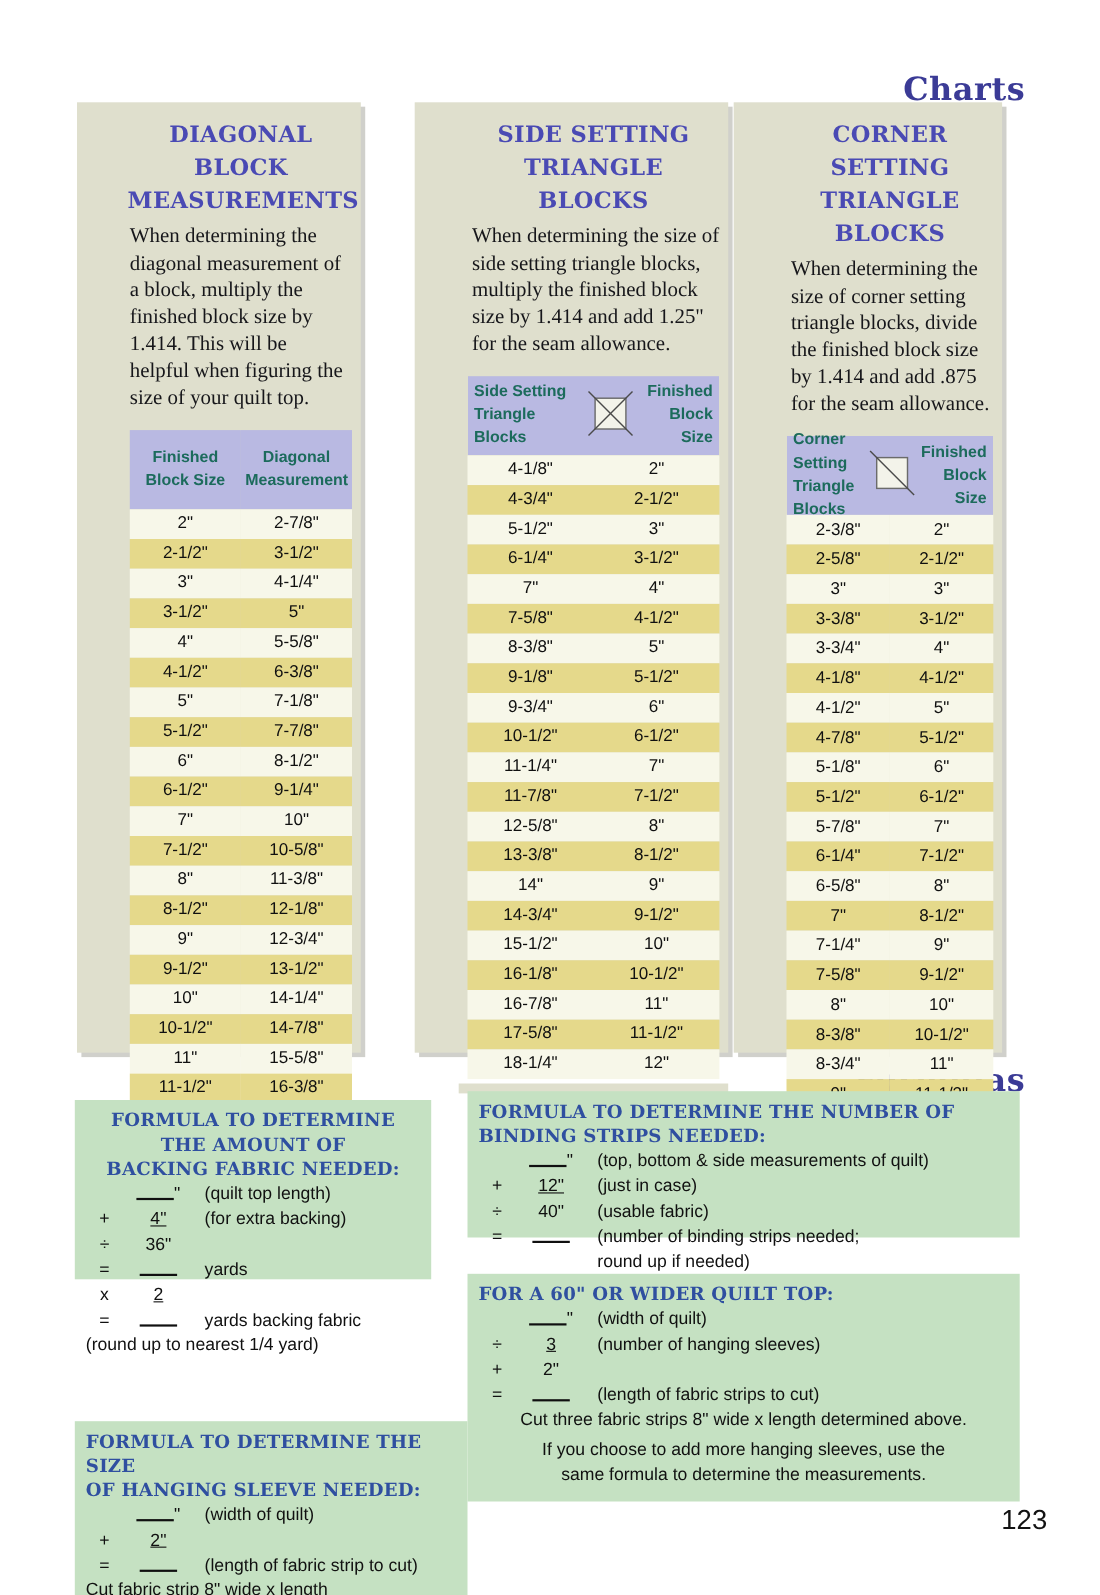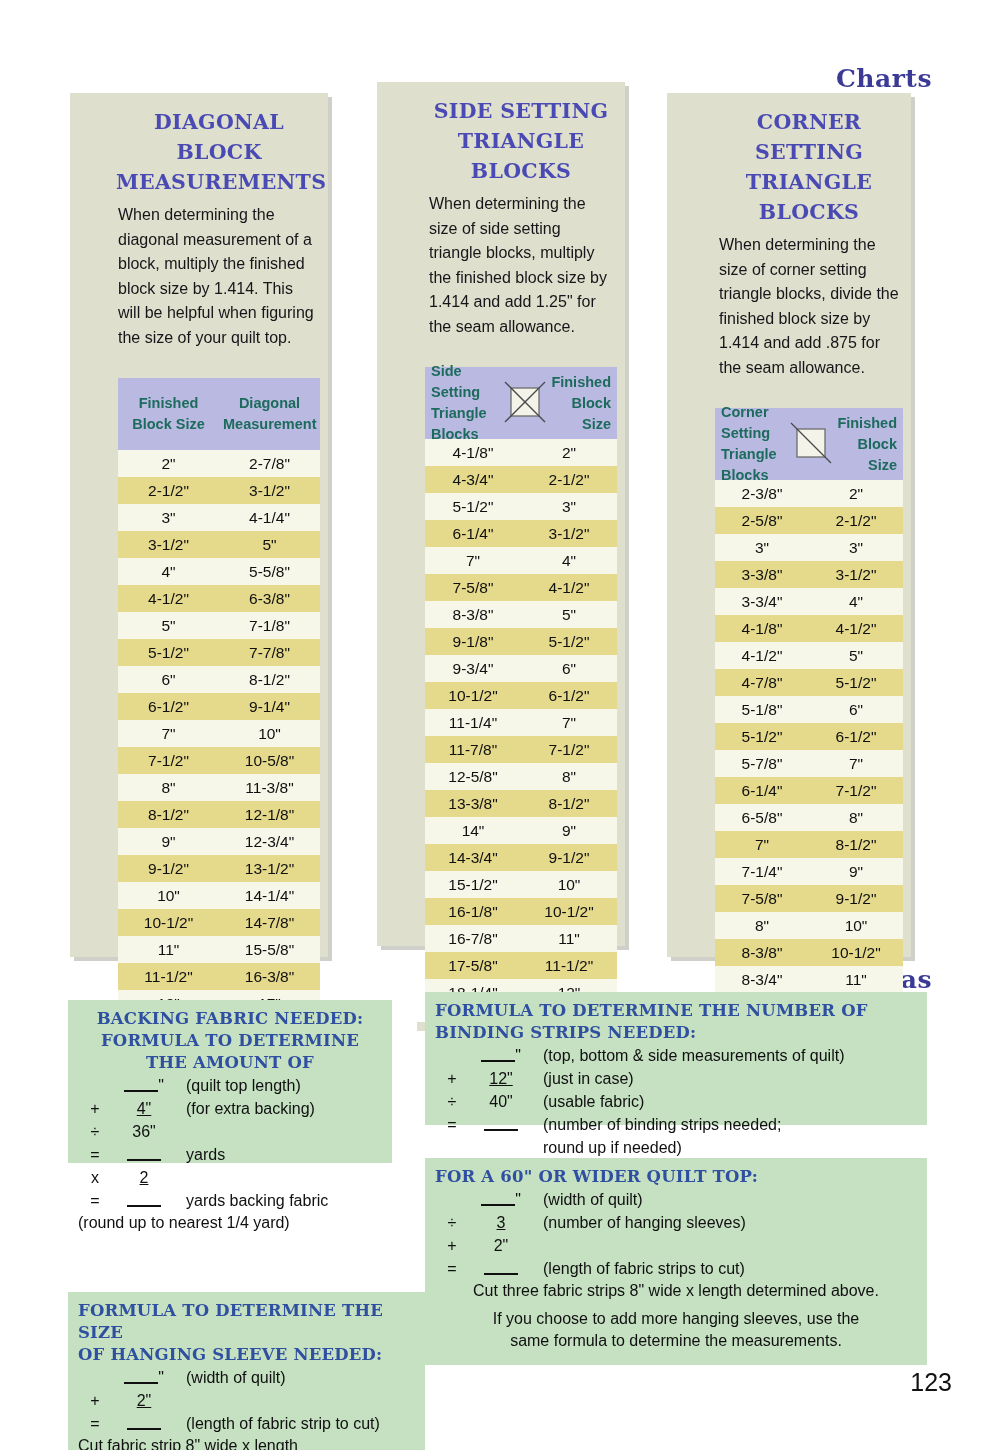--- a/index.html
+++ b/index.html
@@ -6,61 +6,62 @@
   body{
     width:1000px;height:1450px;background:#ffffff;
     font-family:"Liberation Sans",sans-serif;
     position:relative;overflow:hidden;
   }
   
   .section-head{
     position:absolute;
     font-family:"DejaVu Serif",serif;
     font-weight:700;
-    font-size:25px;
+    font-size:29px;
     color:#3b3b96;
     letter-spacing:0.5px;
   }
   #charts-head{right:68px;top:64px;}
   #formulas-head{right:68px;top:965px;}
 
   
   .panel{
     position:absolute;
     background:#dfdfcd;
     box-shadow:4px 4px 0 rgba(150,150,140,0.45);
     box-sizing:border-box;
     padding-left:40px;
   }
   #panel-diagonal{left:70px;top:93px;width:258px;height:864px;}
-  #panel-side{left:377px;top:82px;width:248px;height:864px;}
+  #panel-side{left:377px;top:93px;width:285px;height:864px;}
   #panel-corner{left:667px;top:93px;width:244px;height:864px;}
 
   .panel-title{
     font-family:"DejaVu Serif",serif;
     font-weight:700;
     font-size:20.5px;
     color:#4a4ab4;
     text-align:center;
     line-height:30px;
     padding:14px 6px 4px 6px;
     letter-spacing:0.3px;
   }
   .panel-desc{
-    font-size:16px;
+    font-size:19px;
     color:#16161a;
     line-height:24.5px;
     padding:2px 14px 12px 14px;
+    font-family:Liberation Serif, serif;
   }
   #panel-diagonal .panel-desc{padding-left:8px;padding-right:10px;}
   #panel-side .panel-desc,#panel-corner .panel-desc{padding-left:12px;padding-right:8px;}
 
   
   .tbl{
-    margin:16px 8px;
+    margin:4px 8px;
     border-collapse:collapse;
     width:calc(100% - 16px);
     table-layout:fixed;
   }
   .tbl th{
     background:#b9b9e2;
     color:#1c6b5c;
     font-size:14.5px;
     font-weight:700;
     padding:0;
@@ -472,22 +473,22 @@
         <tr class="odd">
           <td>9-3/8"</td>
           <td>12"</td>
         </tr>
       </tbody>
   </table>
   <div class="tbl-foot"></div>
 </div>
 
 <div class="fbox" id="fbox-backing">
+  <div class="fbox-title center">FORMULA TO DETERMINE THE AMOUNT OF</div>
   <div class="fbox-title center">BACKING FABRIC NEEDED:</div>
-  <div class="fbox-title center">FORMULA TO DETERMINE THE AMOUNT OF</div>
   <div class="frow">
     <span class="op"></span>
     <span class="val"><span class="blank"></span><span>"</span></span>
     <span class="lbl">(quilt top length)</span>
   </div>
   <div class="frow">
     <span class="op">+</span>
     <span class="val under">4"</span>
     <span class="lbl">(for extra backing)</span>
   </div>

